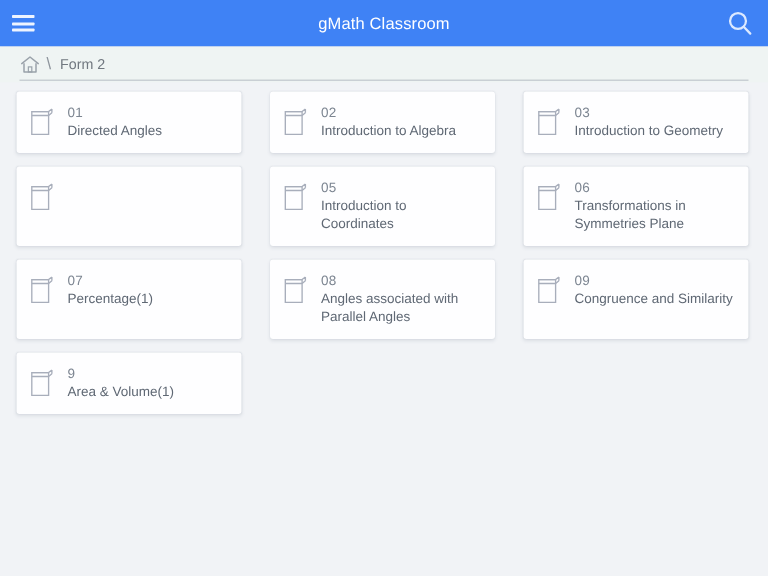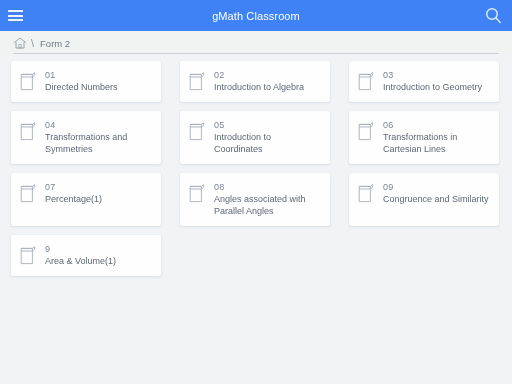--- a/index.html
+++ b/index.html
@@ -181,21 +181,21 @@
       <div class="card">
         <div class="card-icon">
           <svg width="17" height="20" viewBox="0 0 17 20">
             <path d="M1.2 3.4 H12.4 V18.6 H1.2 Z" fill="none" stroke="#a8aebb" stroke-width="0.9"></path>
             <path d="M1.2 3.4 H12.4 M12.4 3.4 L14.6 1.6 M12.4 6.0 L14.6 4.2 M14.6 1.6 V4.2" fill="none" stroke="#a8aebb" stroke-width="0.9" stroke-linejoin="round"></path>
             <path d="M1.2 6.0 H12.4" fill="none" stroke="#a8aebb" stroke-width="0.9"></path>
           </svg>
         </div>
         <div class="card-text">
           <div class="card-num">01</div>
-          <div class="card-title">Directed Numbers</div>
+          <div class="card-title">Directed Angles</div>
         </div>
       </div>
       <div class="card">
         <div class="card-icon">
           <svg width="17" height="20" viewBox="0 0 17 20">
             <path d="M1.2 3.4 H12.4 V18.6 H1.2 Z" fill="none" stroke="#a8aebb" stroke-width="0.9"></path>
             <path d="M1.2 3.4 H12.4 M12.4 3.4 L14.6 1.6 M12.4 6.0 L14.6 4.2 M14.6 1.6 V4.2" fill="none" stroke="#a8aebb" stroke-width="0.9" stroke-linejoin="round"></path>
             <path d="M1.2 6.0 H12.4" fill="none" stroke="#a8aebb" stroke-width="0.9"></path>
           </svg>
         </div>
@@ -221,24 +221,20 @@
 
     <div class="row">
       <div class="card tall">
         <div class="card-icon">
           <svg width="17" height="20" viewBox="0 0 17 20">
             <path d="M1.2 3.4 H12.4 V18.6 H1.2 Z" fill="none" stroke="#a8aebb" stroke-width="0.9"></path>
             <path d="M1.2 3.4 H12.4 M12.4 3.4 L14.6 1.6 M12.4 6.0 L14.6 4.2 M14.6 1.6 V4.2" fill="none" stroke="#a8aebb" stroke-width="0.9" stroke-linejoin="round"></path>
             <path d="M1.2 6.0 H12.4" fill="none" stroke="#a8aebb" stroke-width="0.9"></path>
           </svg>
         </div>
-        <div class="card-text">
-          <div class="card-num">04</div>
-          <div class="card-title">Transformations and Symmetries</div>
-        </div>
       </div>
       <div class="card tall">
         <div class="card-icon">
           <svg width="17" height="20" viewBox="0 0 17 20">
             <path d="M1.2 3.4 H12.4 V18.6 H1.2 Z" fill="none" stroke="#a8aebb" stroke-width="0.9"></path>
             <path d="M1.2 3.4 H12.4 M12.4 3.4 L14.6 1.6 M12.4 6.0 L14.6 4.2 M14.6 1.6 V4.2" fill="none" stroke="#a8aebb" stroke-width="0.9" stroke-linejoin="round"></path>
             <path d="M1.2 6.0 H12.4" fill="none" stroke="#a8aebb" stroke-width="0.9"></path>
           </svg>
         </div>
         <div class="card-text">
@@ -249,21 +245,21 @@
       <div class="card tall">
         <div class="card-icon">
           <svg width="17" height="20" viewBox="0 0 17 20">
             <path d="M1.2 3.4 H12.4 V18.6 H1.2 Z" fill="none" stroke="#a8aebb" stroke-width="0.9"></path>
             <path d="M1.2 3.4 H12.4 M12.4 3.4 L14.6 1.6 M12.4 6.0 L14.6 4.2 M14.6 1.6 V4.2" fill="none" stroke="#a8aebb" stroke-width="0.9" stroke-linejoin="round"></path>
             <path d="M1.2 6.0 H12.4" fill="none" stroke="#a8aebb" stroke-width="0.9"></path>
           </svg>
         </div>
         <div class="card-text">
           <div class="card-num">06</div>
-          <div class="card-title">Transformations in Cartesian Lines</div>
+          <div class="card-title">Transformations in Symmetries Plane</div>
         </div>
       </div>
     </div>
 
     <div class="row">
       <div class="card">
         <div class="card-icon">
           <svg width="17" height="20" viewBox="0 0 17 20">
             <path d="M1.2 3.4 H12.4 V18.6 H1.2 Z" fill="none" stroke="#a8aebb" stroke-width="0.9"></path>
             <path d="M1.2 3.4 H12.4 M12.4 3.4 L14.6 1.6 M12.4 6.0 L14.6 4.2 M14.6 1.6 V4.2" fill="none" stroke="#a8aebb" stroke-width="0.9" stroke-linejoin="round"></path>

